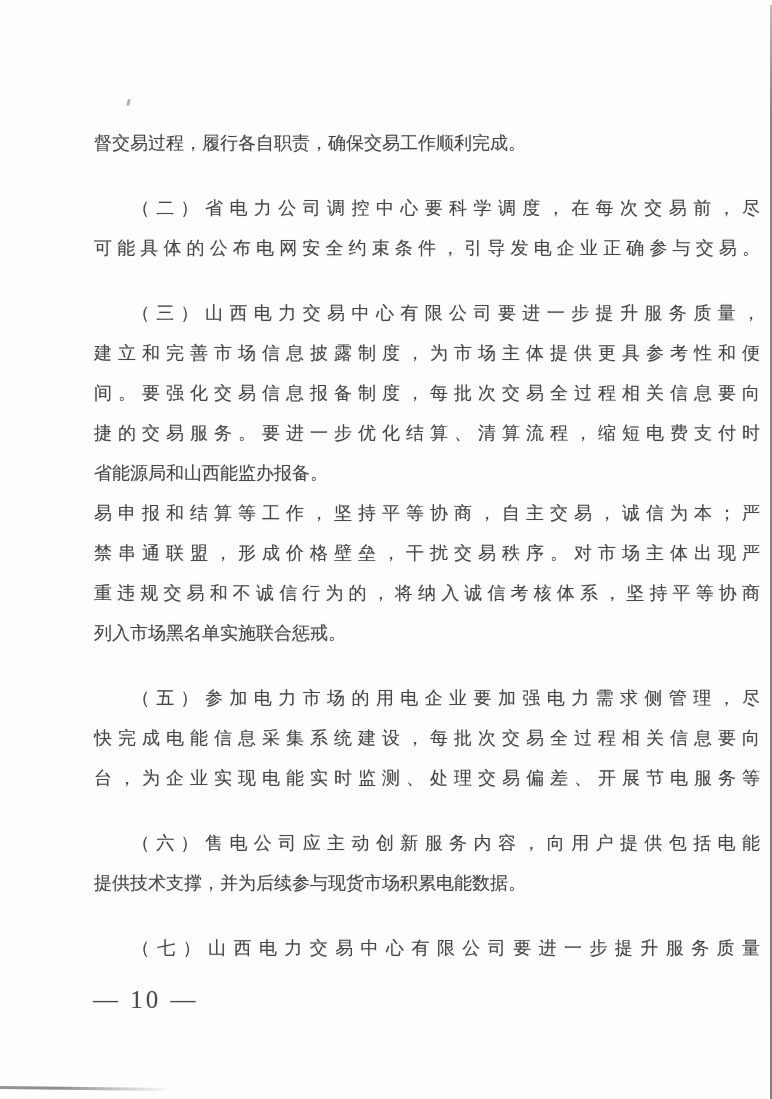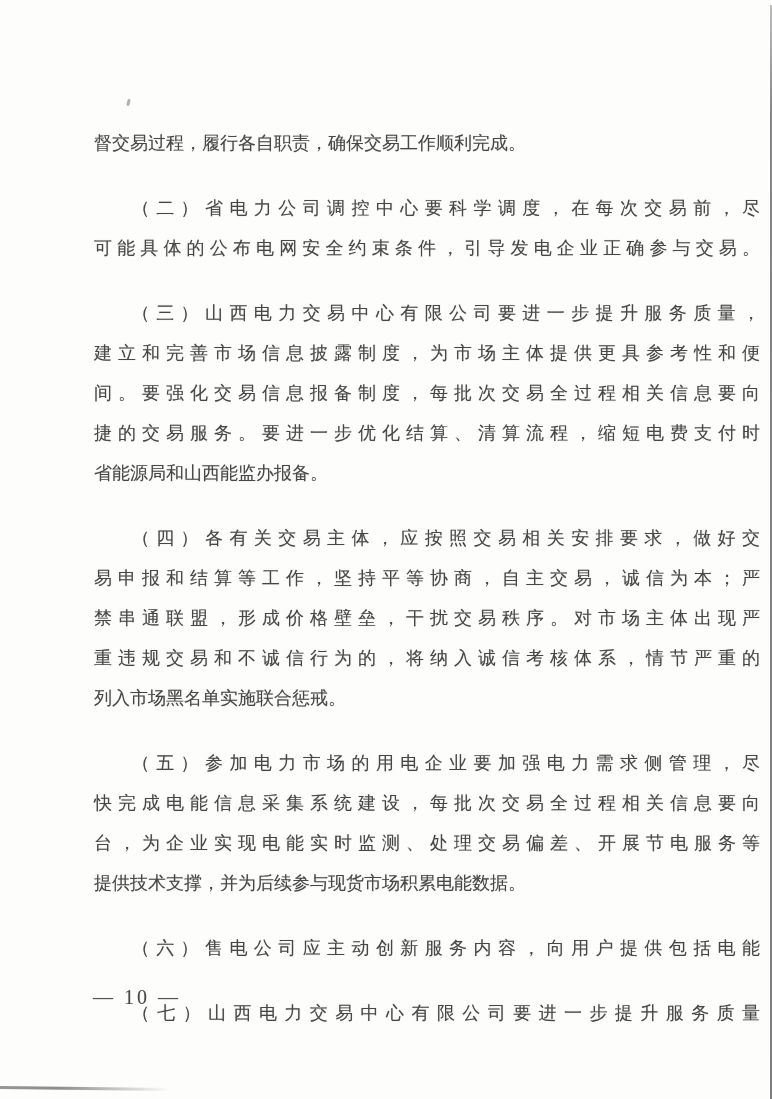--- a/index.html
+++ b/index.html
@@ -39,21 +39,21 @@
   }
   
   .indent {
     text-indent: 2.1em;
     margin-top: 25px;
   }
   #page-number {
     position: absolute;
     left: 93px;
     top: 986px;
-    font-size: 20px;
+    font-size: 25px;
     letter-spacing: 3px;
     color: #4a4a4a;
     text-shadow: 0 0 1px rgba(80,80,80,0.3);
   }
   
   .scan-edge-right {
     position: absolute;
     right: 0;
     top: 5px;
     bottom: 0;
@@ -91,30 +91,29 @@
 
   <div id="text-block">
     <div class="line">督交易过程，履行各自职责，确保交易工作顺利完成。</div>
     <div class="line indent jfull">（二）省电力公司调控中心要科学调度，在每次交易前，尽</div>
     <div class="line jfull">可能具体的公布电网安全约束条件，引导发电企业正确参与交易。</div>
     <div class="line indent jfull">（三）山西电力交易中心有限公司要进一步提升服务质量，</div>
     <div class="line jfull">建立和完善市场信息披露制度，为市场主体提供更具参考性和便</div>
     <div class="line jfull">间。要强化交易信息报备制度，每批次交易全过程相关信息要向</div>
     <div class="line jfull">捷的交易服务。要进一步优化结算、清算流程，缩短电费支付时</div>
     <div class="line">省能源局和山西能监办报备。</div>
-    <div class="line indent jfull">（四）各有关交易主体，应按照交易相关安排要求，做好交</div>
     <div class="line jfull">易申报和结算等工作，坚持平等协商，自主交易，诚信为本；严</div>
     <div class="line jfull">禁串通联盟，形成价格壁垒，干扰交易秩序。对市场主体出现严</div>
-    <div class="line jfull">重违规交易和不诚信行为的，将纳入诚信考核体系，情节严重的</div>
+    <div class="line jfull">重违规交易和不诚信行为的，将纳入诚信考核体系，坚持平等协商</div>
     <div class="line">列入市场黑名单实施联合惩戒。</div>
     <div class="line indent jfull">（五）参加电力市场的用电企业要加强电力需求侧管理，尽</div>
     <div class="line jfull">快完成电能信息采集系统建设，每批次交易全过程相关信息要向</div>
     <div class="line jfull">台，为企业实现电能实时监测、处理交易偏差、开展节电服务等</div>
+    <div class="line indent jfull">（六）售电公司应主动创新服务内容，向用户提供包括电能</div>
     <div class="line">提供技术支撑，并为后续参与现货市场积累电能数据。</div>
-    <div class="line indent jfull">（六）售电公司应主动创新服务内容，向用户提供包括电能</div>
     <div class="line indent jfull">（七）山西电力交易中心有限公司要进一步提升服务质量</div>
   </div>
 
   <div id="page-number">— 10 —</div>
 
   <div class="scan-line-bottom"></div>
   <div class="scan-edge-right"></div>
 
 </div>
 

